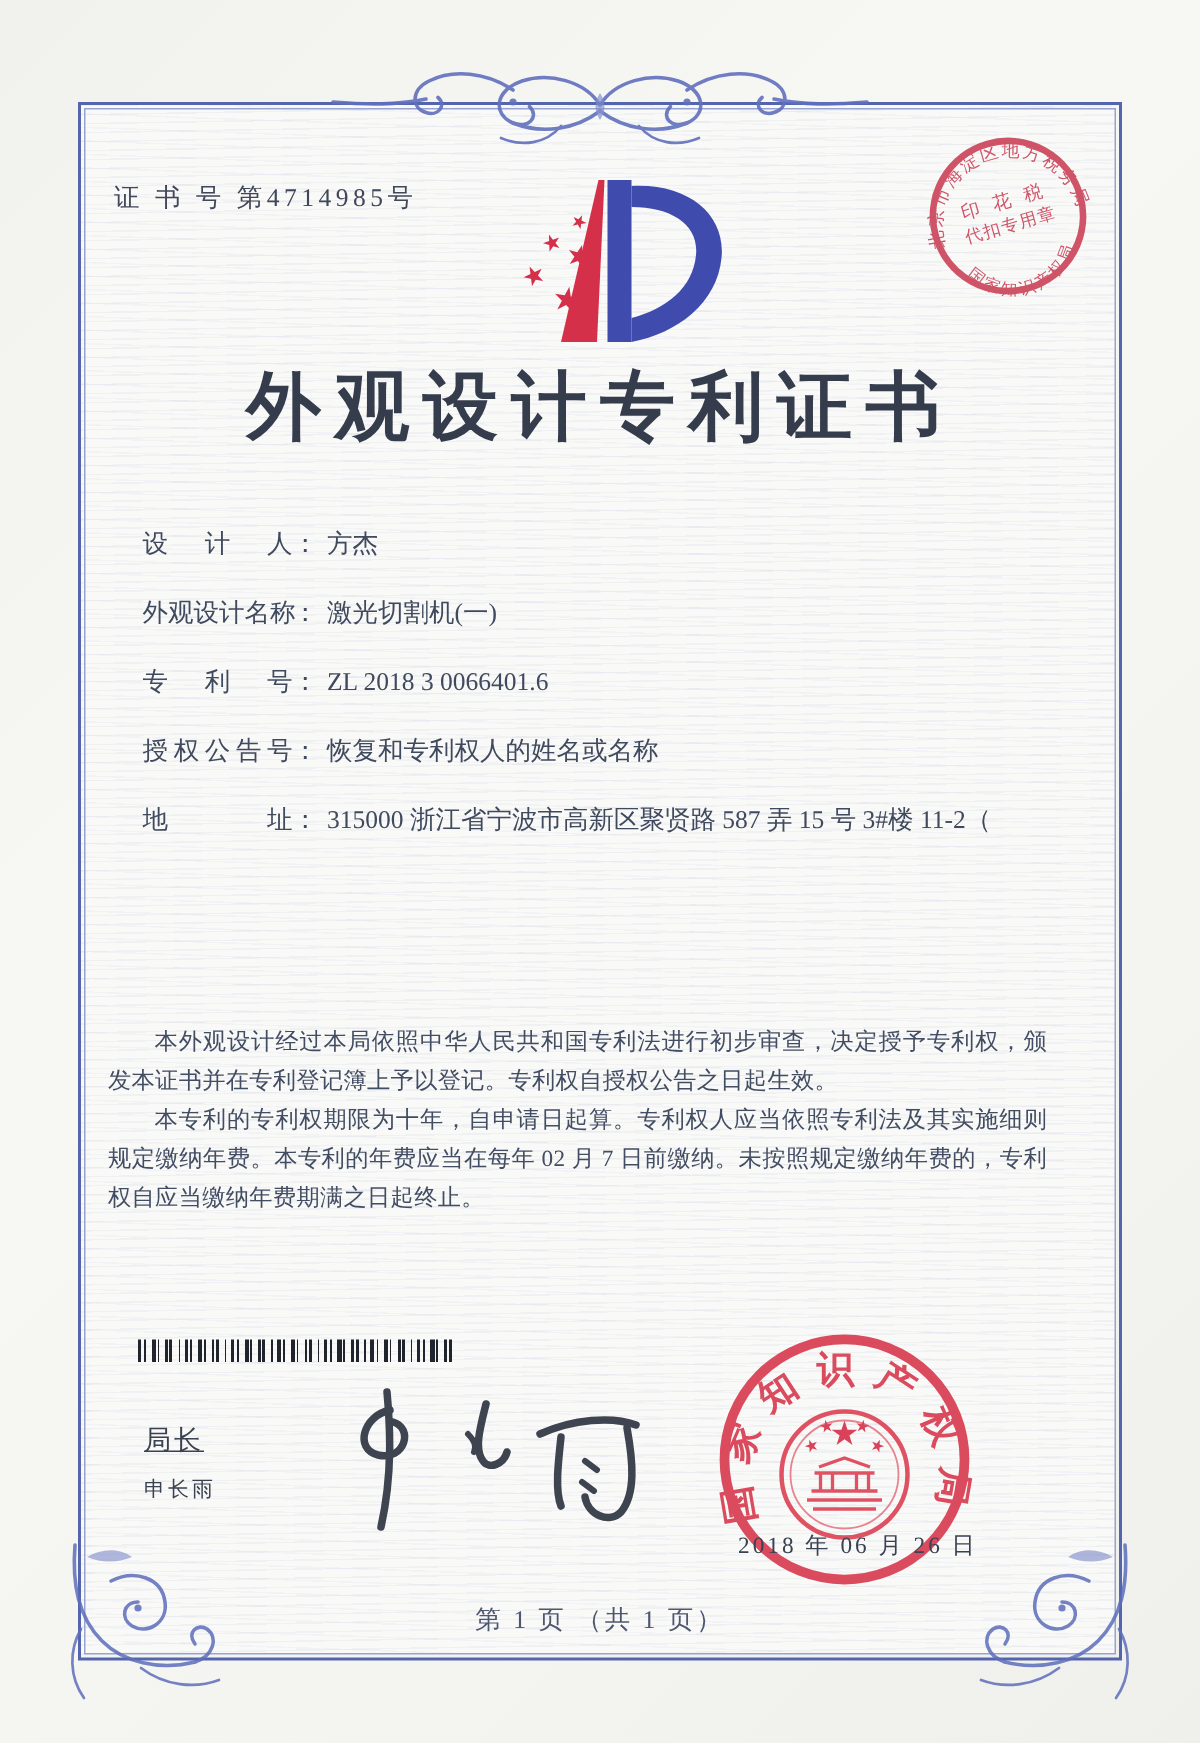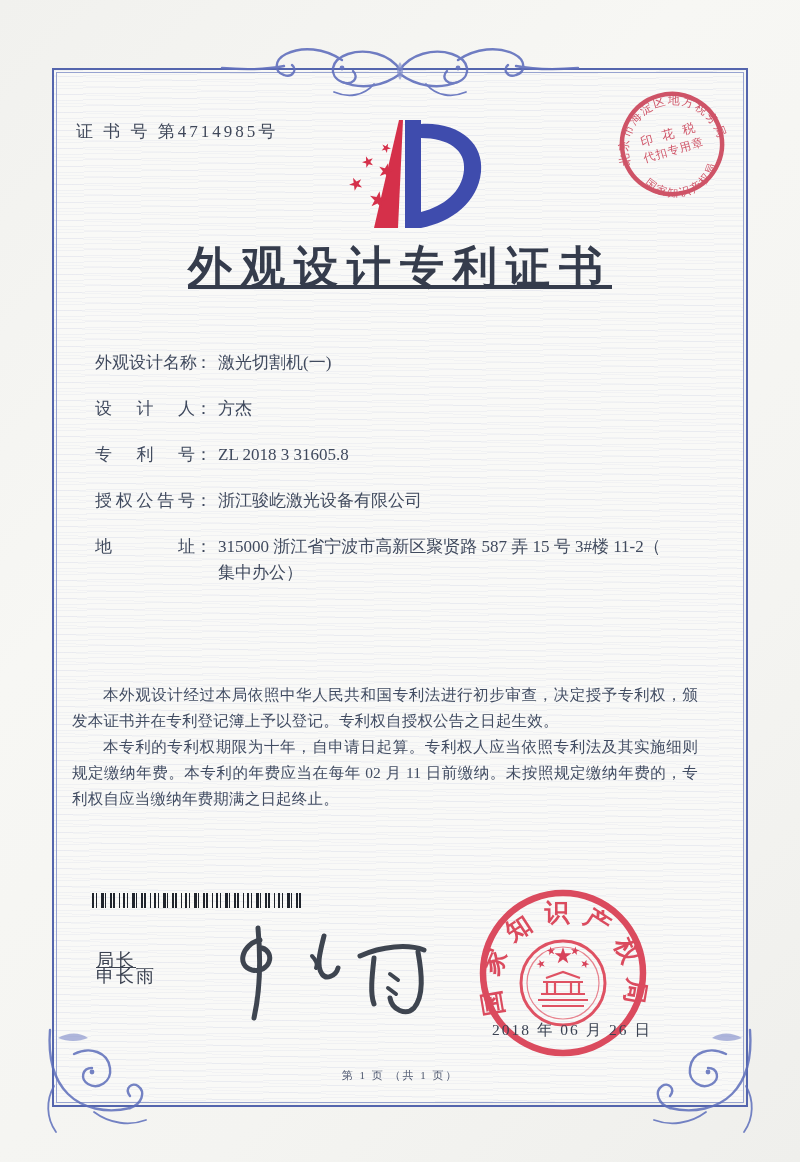--- a/index.html
+++ b/index.html
@@ -21,21 +21,21 @@
     border:2px solid #5465ad;pointer-events:none;
   }
   .frame::before{content:"";position:absolute;inset:2px;border:1px solid #97a3d0;}
   .cert-no{
     position:absolute;left:76px;top:120px;font-size:17px;letter-spacing:3px;color:#3f4759;
   }
   .logo{position:absolute;left:308px;top:110px;}
   .tax-stamp{position:absolute;left:602px;top:74px;transform:rotate(-16deg);opacity:.85;}
   .title{
     position:absolute;left:0;top:238px;width:800px;text-align:center;
-    font-size:44px;font-weight:600;letter-spacing:9px;color:#353c4c;margin:0;text-decoration:underline;
+    font-size:50px;font-weight:600;letter-spacing:9px;color:#353c4c;margin:0;
   }
   .fields{position:absolute;left:95px;top:350px;width:620px;font-size:17px;color:#404a5e;}
   .frow{position:relative;margin-bottom:20px;line-height:26px;white-space:nowrap;}
   .flabel{display:inline-block;width:100px;text-align:justify;text-align-last:justify;vertical-align:top;}
   .fcolon{display:inline-block;margin-right:6px;vertical-align:top;}
   .fvalue{display:inline-block;vertical-align:top;white-space:normal;}
   .fvalue .l2{display:block;}
   .fcol2{position:absolute;left:305px;top:0;}
   .paras{position:absolute;left:72px;top:682px;width:626px;font-size:15.5px;line-height:26px;
     color:#424d63;text-align:justify;}
@@ -45,26 +45,26 @@
     background:repeating-linear-gradient(90deg,
       #20242c 0 2px, transparent 2px 4px,
       #20242c 4px 5px, transparent 5px 9px,
       #20242c 9px 12px, transparent 12px 13px,
       #20242c 13px 14px, transparent 14px 18px,
       #20242c 18px 20px, transparent 20px 21px,
       #20242c 21px 23px, transparent 23px 27px,
       #20242c 27px 28px, transparent 28px 31px);
   }
   .signer-title{position:absolute;left:96px;top:948px;font-size:18px;color:#3a4150;letter-spacing:2px;text-decoration:underline;}
-  .signer-name{position:absolute;left:96px;top:964px;font-size:18px;color:#3a4150;letter-spacing:2px;}
+  .signer-name{position:absolute;left:96px;top:984px;font-size:14px;color:#3a4150;letter-spacing:2px;}
   .signature{position:absolute;left:212px;top:922px;}
   .seal{position:absolute;left:468px;top:878px;opacity:.9;}
   .seal-date{position:absolute;left:492px;top:1020px;font-size:15.5px;letter-spacing:2px;color:#3a4252;z-index:3;}
   .footer{position:absolute;left:0;top:1068px;width:800px;text-align:center;
-    font-size:11px;letter-spacing:2px;color:#4d576f;}
+    font-size:17px;letter-spacing:2px;color:#4d576f;}
   .flourish{position:absolute;}
   .fl-top{left:220px;top:40px;}
   .fl-bl{left:34px;top:1026px;}
   .fl-br{left:651px;top:1026px;transform:scaleX(-1);}
   svg text{font-family:"Liberation Serif","DejaVu Serif",serif;}
 </style>
 </head>
 <body>
 
 <div class="page">
@@ -137,39 +137,39 @@
     <path id="taxBot" d="M 29,90 A 42,42 0 0 0 111,90" fill="none"></path>
     <text font-size="11" letter-spacing="2" fill="#c8384f">
       <textPath href="#taxBot" startOffset="50%" text-anchor="middle">国家知识产权局</textPath>
     </text>
   </svg>
 
   <h1 class="title">外观设计专利证书</h1>
 
   <div class="fields">
     <div class="frow">
+      <span class="flabel">设计人</span><span class="fcolon">：</span><span class="fvalue">方杰</span>
+    </div>
+    <div class="frow">
       <span class="flabel">外观设计名称</span><span class="fcolon">：</span><span class="fvalue">激光切割机(一)</span>
     </div>
     <div class="frow">
-      <span class="flabel">设计人</span><span class="fcolon">：</span><span class="fvalue">方杰</span>
-    </div>
-    <div class="frow">
-      <span class="flabel">专利号</span><span class="fcolon">：</span><span class="fvalue">ZL 2018 3 31605.8</span>
-    </div>
-    <div class="frow">
-      <span class="flabel">授权公告号</span><span class="fcolon">：</span><span class="fvalue">浙江骏屹激光设备有限公司</span>
-    </div>
-    <div class="frow">
-      <span class="flabel">地址</span><span class="fcolon">：</span><span class="fvalue"><span>315000 浙江省宁波市高新区聚贤路 587 弄 15 号 3#楼 11-2（</span><span class="l2">集中办公）</span></span>
+      <span class="flabel">专利号</span><span class="fcolon">：</span><span class="fvalue">ZL 2018 3 0066401.6</span>
+    </div>
+    <div class="frow">
+      <span class="flabel">授权公告号</span><span class="fcolon">：</span><span class="fvalue">恢复和专利权人的姓名或名称</span>
+    </div>
+    <div class="frow">
+      <span class="flabel">地址</span><span class="fcolon">：</span><span class="fvalue"><span>315000 浙江省宁波市高新区聚贤路 587 弄 15 号 3#楼 11-2（</span></span>
     </div>
   </div>
 
   <div class="paras">
     <p>本外观设计经过本局依照中华人民共和国专利法进行初步审查，决定授予专利权，颁发本证书并在专利登记簿上予以登记。专利权自授权公告之日起生效。</p>
-    <p>本专利的专利权期限为十年，自申请日起算。专利权人应当依照专利法及其实施细则规定缴纳年费。本专利的年费应当在每年 02 月 11 日前缴纳。未按照规定缴纳年费的，专利权自应当缴纳年费期满之日起终止。</p>
+    <p>本专利的专利权期限为十年，自申请日起算。专利权人应当依照专利法及其实施细则规定缴纳年费。本专利的年费应当在每年 02 月 7 日前缴纳。未按照规定缴纳年费的，专利权自应当缴纳年费期满之日起终止。</p>
   </div>
 
   <div class="barcode"></div>
 
   <div class="signer-title">局长</div>
   <div class="signer-name">申长雨</div>
 
   <svg class="signature" width="230" height="100" viewBox="0 0 230 100" aria-label="申长雨">
     <g stroke="#2f3642" stroke-width="5" fill="none" stroke-linecap="round" opacity="0.92">
       <path d="M48,18 C30,22 24,44 40,48 C58,52 64,30 50,26"></path>

